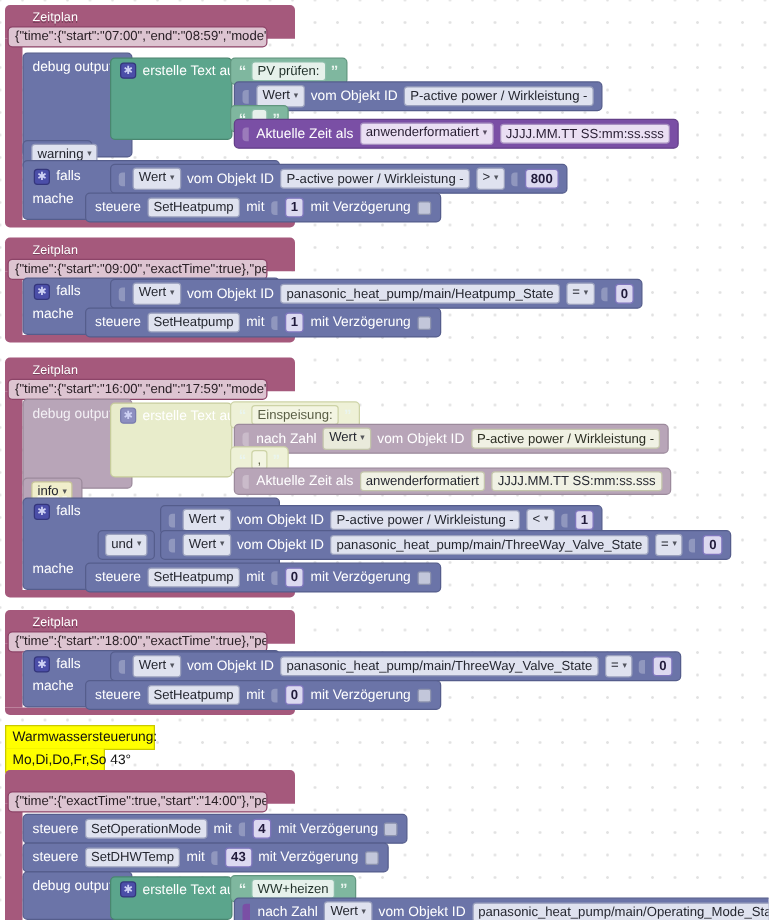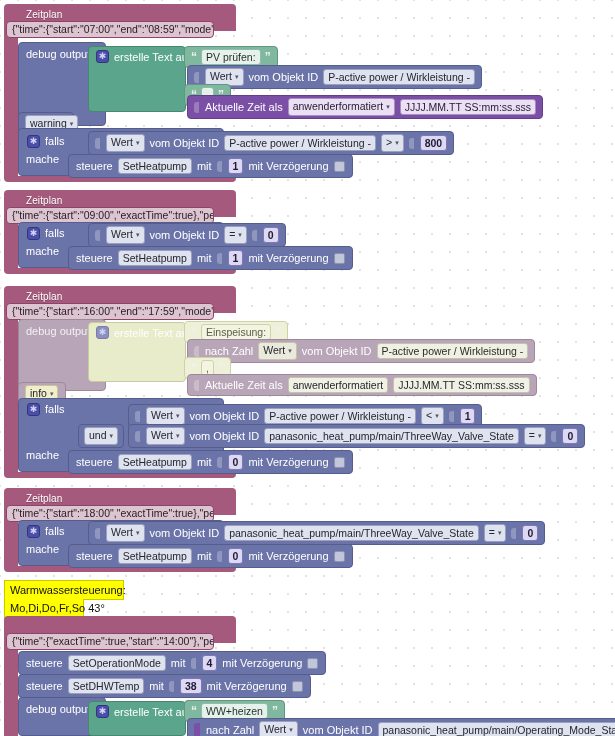--- a/index.html
+++ b/index.html
@@ -266,20 +266,21 @@
   <div class="getblk" style="position:absolute; left:18px; top:34px; padding:2px 5px; background:transparent; border:none;">
     <span class="gear">✱</span>
     <span>falls</span>
   </div>
   <div class="label-in" style="left:22px; top:54px;">mache</div>
 
   <div class="getblk" style="position:absolute; left:84px; top:33px;">
     <span class="plug"></span>
     <span class="lf dd">Wert</span>
     <span>vom Objekt ID</span>
+    <span class="lf">panasonic_heat_pump/main/Heatpump_State</span>
     <span class="lf dd">=</span>
     <span class="plug"></span>
     <span class="lf num">0</span>
   </div>
 
   <div class="stmt" style="position:absolute; left:64px; top:56px;">
     <span>steuere</span>
     <span class="lf">SetHeatpump</span>
     <span>mit</span>
     <span class="plug"></span>
@@ -428,21 +429,21 @@
     <span class="lf num">4</span>
     <span>mit Verzögerung</span>
     <span class="chk"></span>
   </div>
 
   <div class="stmt" style="position:absolute; left:14px; top:58px;">
     <span>steuere</span>
     <span class="lf">SetDHWTemp</span>
     <span>mit</span>
     <span class="plug"></span>
-    <span class="lf num">38</span>
+    <span class="lf num">43</span>
     <span>mit Verzögerung</span>
     <span class="chk"></span>
   </div>
 
   <div class="cwrap" style="left:14px; top:81px; width:88px; height:39px;"></div>
   <div class="label-in" style="left:22px; top:86px;">debug output</div>
 
   <div class="txtblk" style="position:absolute; left:84px; top:85px; width:98px; height:35px; align-items:flex-start; padding-top:3px;">
     <span class="gear">✱</span>
     <span>erstelle Text aus</span>

